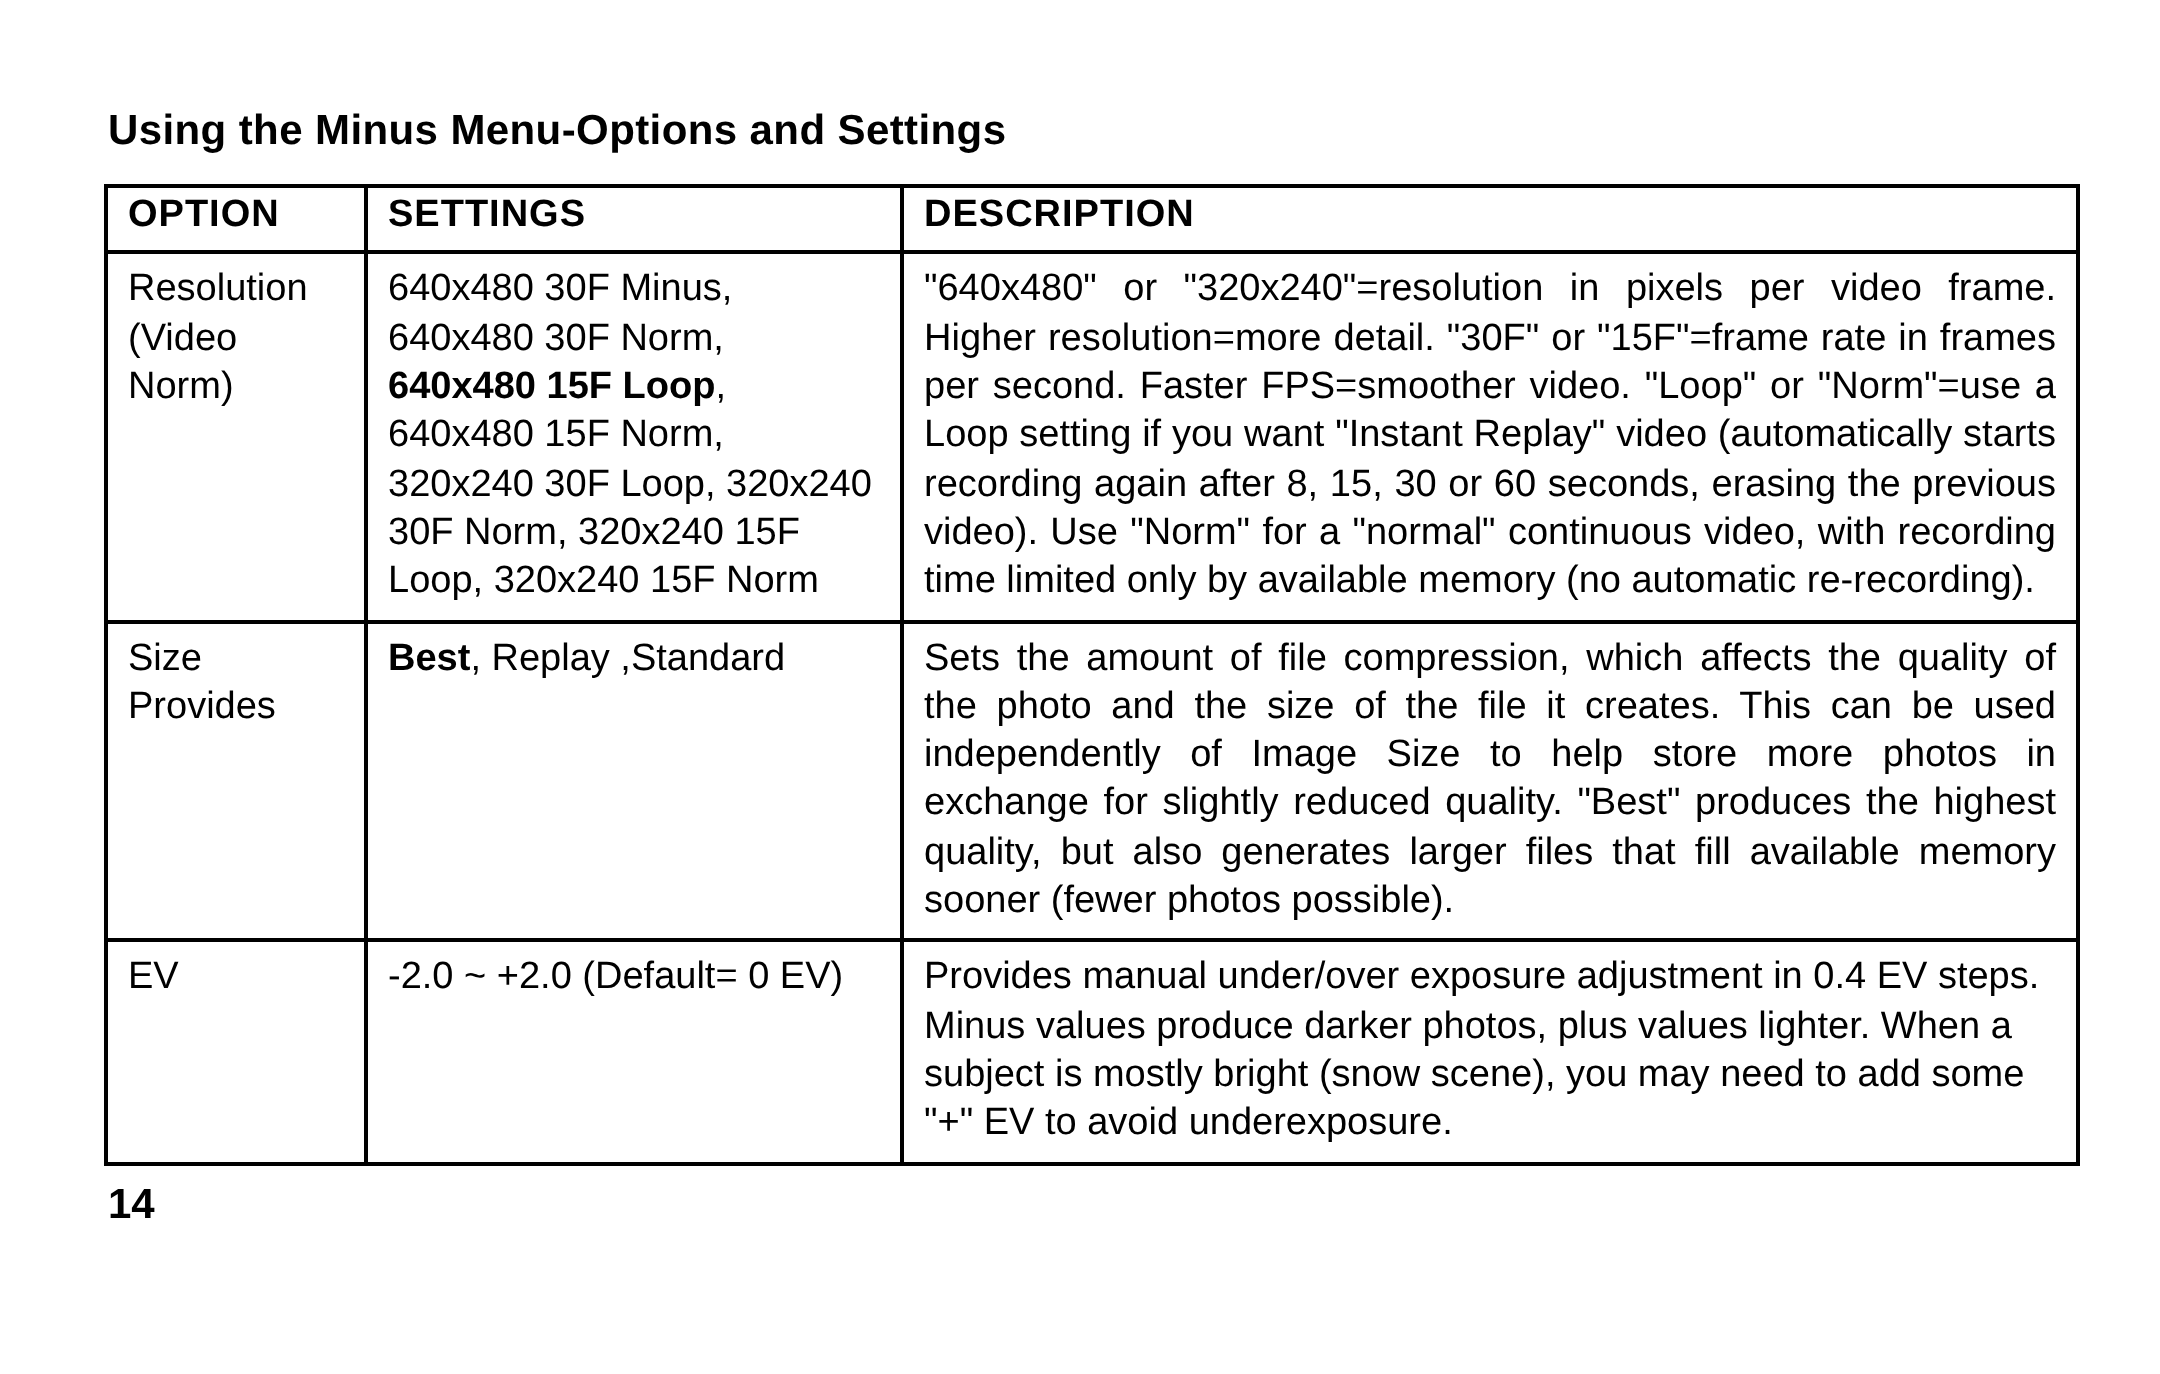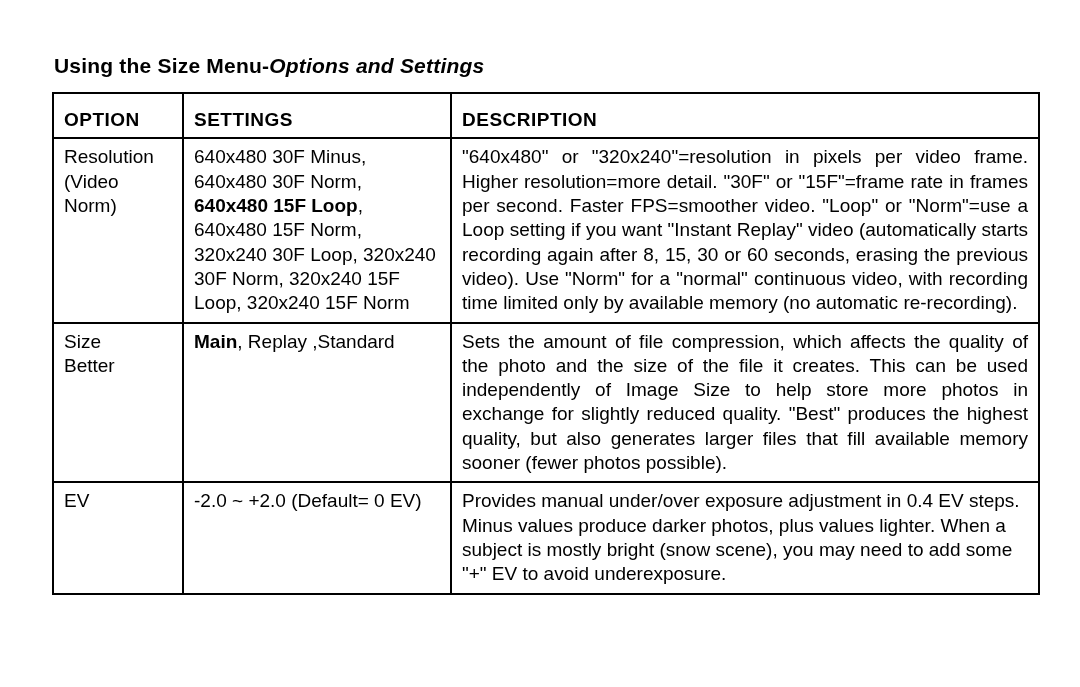--- a/index.html
+++ b/index.html
@@ -15,40 +15,39 @@
     padding: 54px 44px 20px 52px;
     box-sizing: border-box;
   }
   .heading {
     font-size: 21px;
     font-weight: 700;
     margin: 0 0 14px 2px;
     letter-spacing: 0.2px;
   }
   .heading .italic {
-    font-style: italic;
   }
   table.options {
     border-collapse: collapse;
     width: 986px;
     table-layout: fixed;
   }
   table.options th,
   table.options td {
     border: 2px solid #000;
     padding: 6px 10px 6px 10px;
     vertical-align: top;
     font-size: 19px;
     line-height: 1.28;
   }
   table.options th {
     text-align: left;
     font-weight: 700;
     letter-spacing: 0.5px;
-    padding-top: 14px;
+    padding-top: 2px;
     padding-bottom: 5px;
   }
   col.c-option { width: 130px; }
   col.c-settings { width: 268px; }
   col.c-desc { width: 588px; }
   .justify {
     text-align: justify;
     text-justify: inter-word;
   }
   .b { font-weight: 700; }
@@ -58,21 +57,21 @@
     margin-top: 8px;
     margin-left: 2px;
   }
 </style>
 </head>
 <body>
 
 <div class="page">
 
   <h2 class="heading">
-    <span>Using the Size Menu-</span><span class="italic">Options and Settings</span>
+    <span>Using the Minus Menu-</span><span class="italic">Options and Settings</span>
   </h2>
 
   <table class="options">
     <colgroup>
       <col class="c-option">
         <col class="c-settings">
         <col class="c-desc">
     </colgroup>
     <thead>
       <tr>
@@ -90,29 +89,30 @@
         </td>
         <td>
           <span>640x480 30F Minus, 640x480 30F Norm, </span><span class="b">640x480 15F Loop</span><span>, 640x480 15F Norm, 320x240 30F Loop, 320x240 30F Norm, 320x240 15F Loop, 320x240 15F Norm</span>
         </td>
         <td class="justify">"640x480" or "320x240"=resolution in pixels per video frame. Higher resolution=more detail. "30F" or "15F"=frame rate in frames per second. Faster FPS=smoother video. "Loop" or "Norm"=use a Loop setting if you want "Instant Replay" video (automatically starts recording again after 8, 15, 30 or 60 seconds, erasing the previous video).  Use "Norm" for a "normal" continuous video, with recording time limited only by available memory (no automatic re-recording).</td>
       </tr>
 
       <tr>
         <td>
           <span>Size</span><br>
-          <span>Better</span>
+          <span>Provides</span>
         </td>
         <td>
-          <span class="b">Main</span><span>, Replay ,Standard</span>
+          <span class="b">Best</span><span>, Replay ,Standard</span>
         </td>
         <td class="justify">Sets the amount of file compression, which affects the quality of the photo and the size of the file it creates. This can be used independently of Image Size to help store more photos in exchange for slightly reduced quality. "Best" produces the highest quality, but also generates larger files that fill available memory sooner (fewer photos possible).</td>
       </tr>
 
       <tr>
         <td>EV</td>
         <td>-2.0 ~ +2.0 (Default= 0 EV)</td>
         <td>Provides manual under/over exposure adjustment in 0.4 EV steps. Minus values produce darker photos, plus values lighter. When a subject is mostly bright (snow scene), you may need to add some "+" EV to avoid underexposure.</td>
       </tr>
     </tbody>
   </table>
 
+  <div class="page-num">14</div>
 </div>
 
 </body></html>

